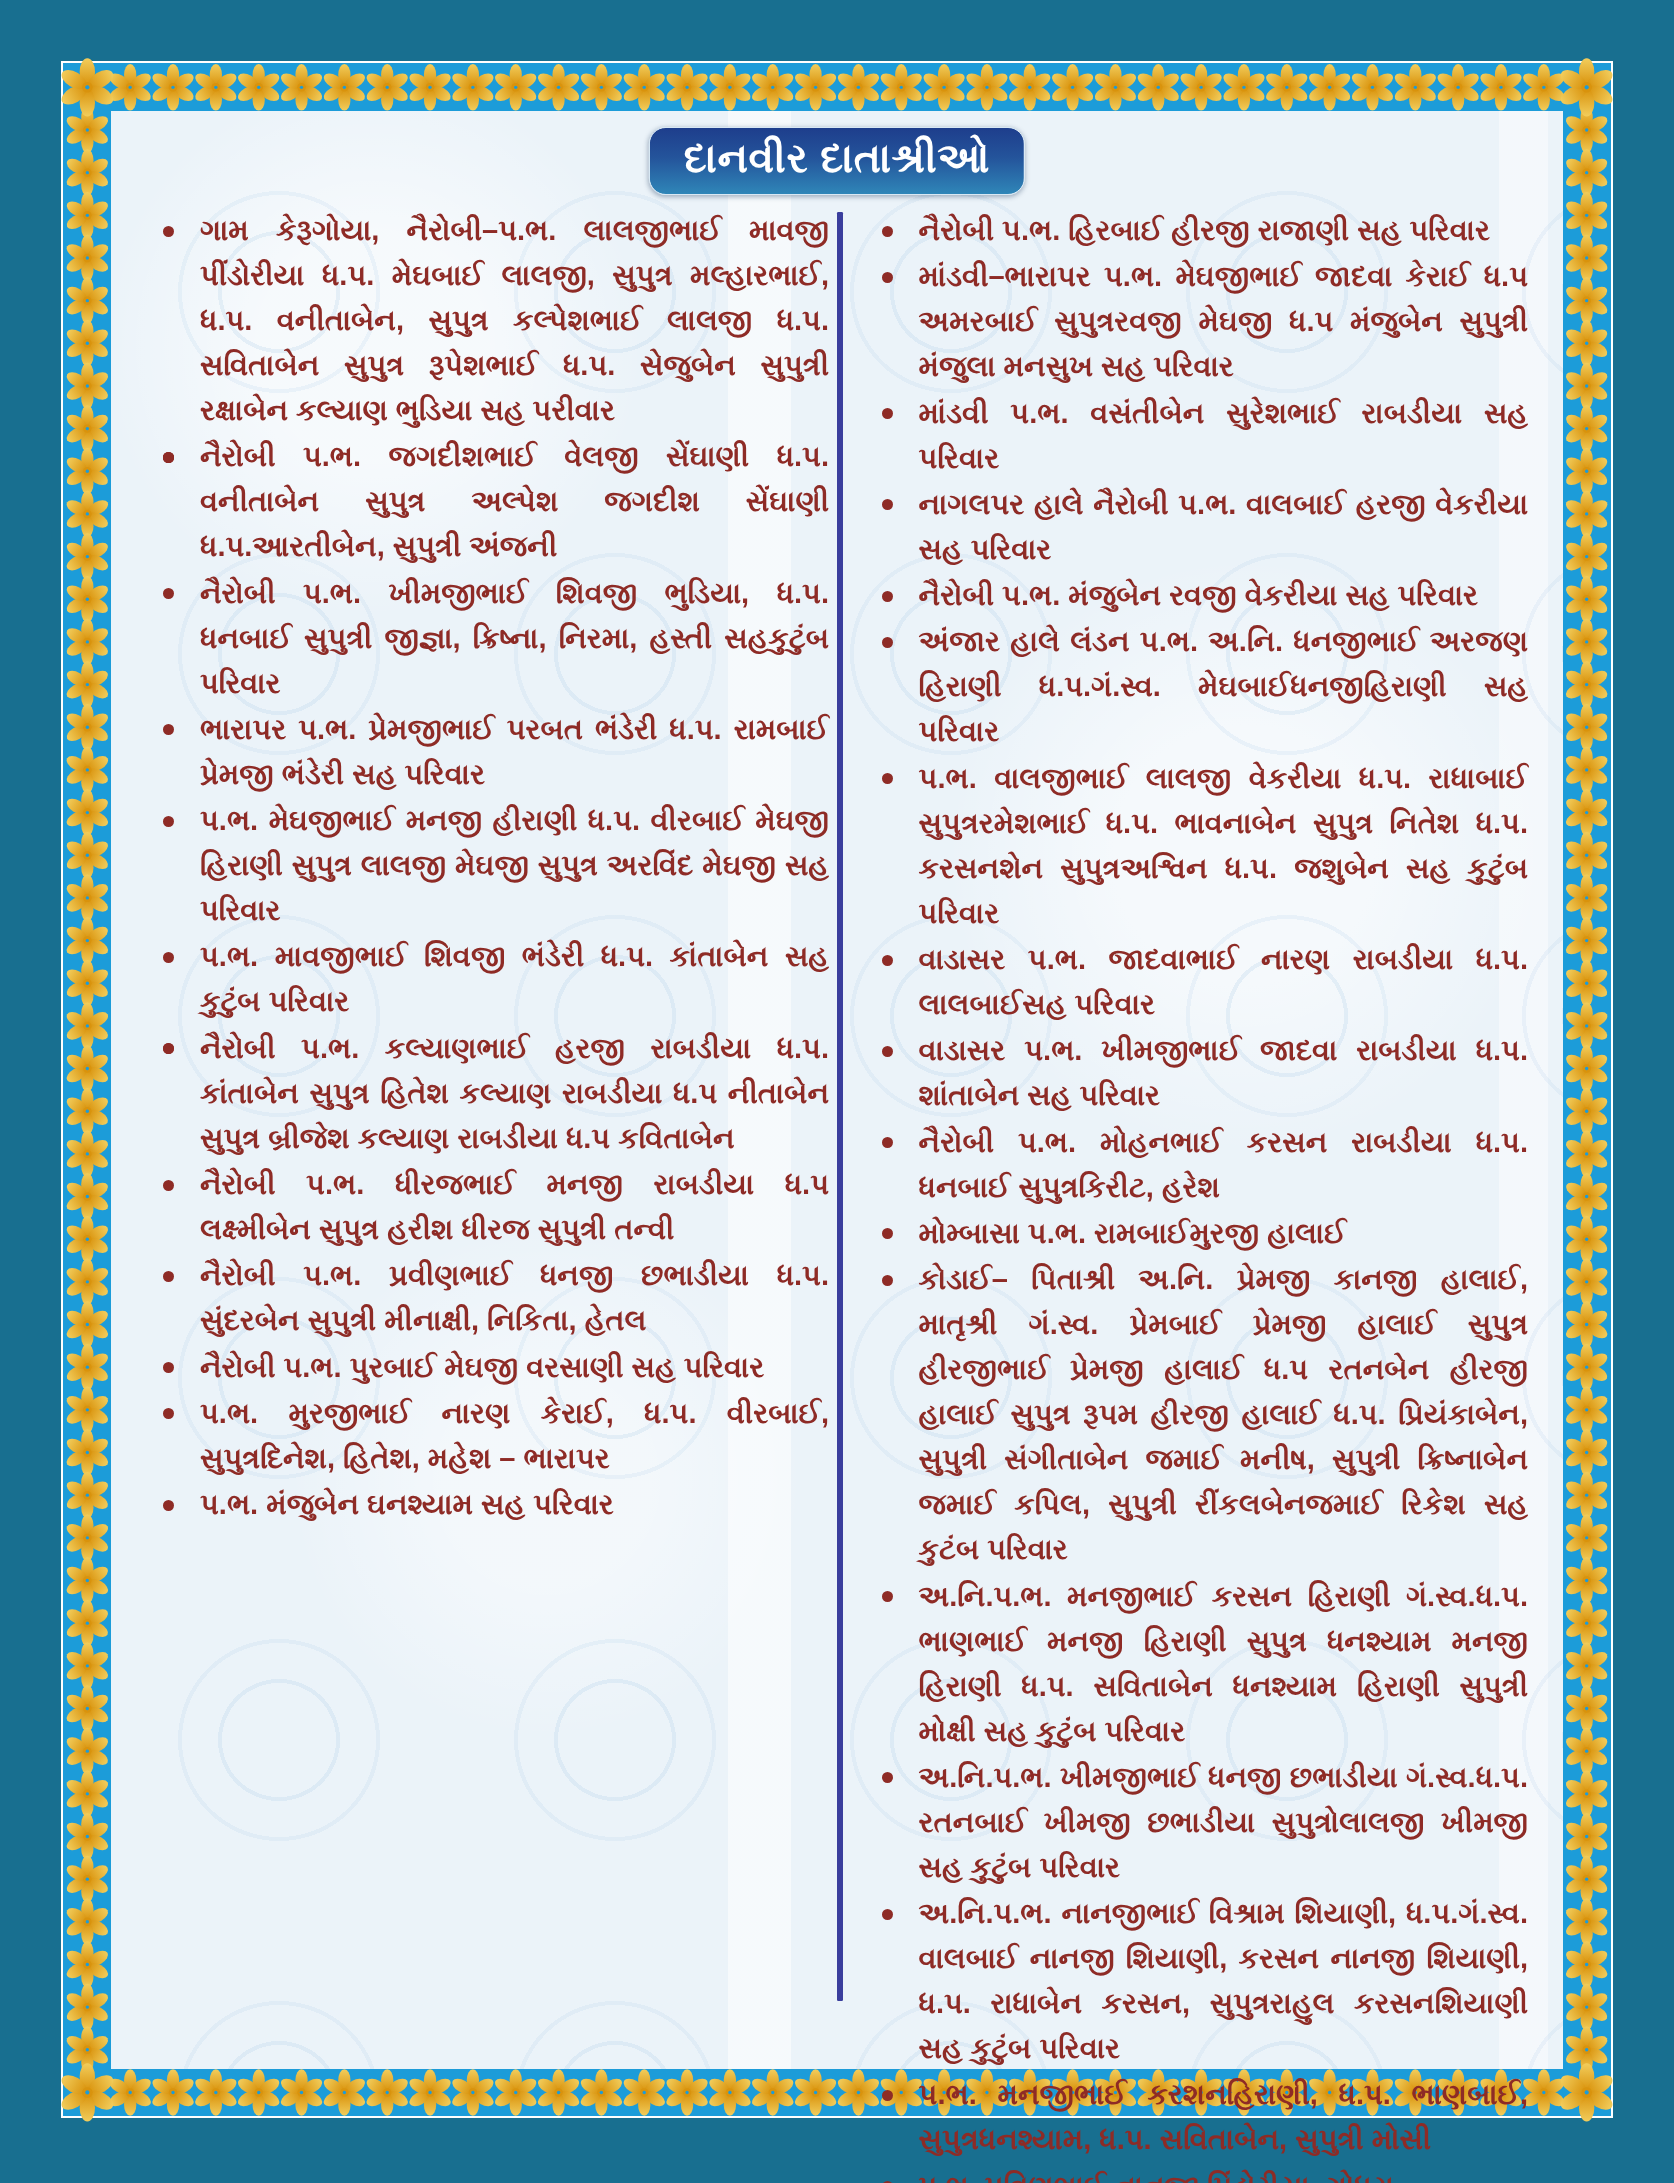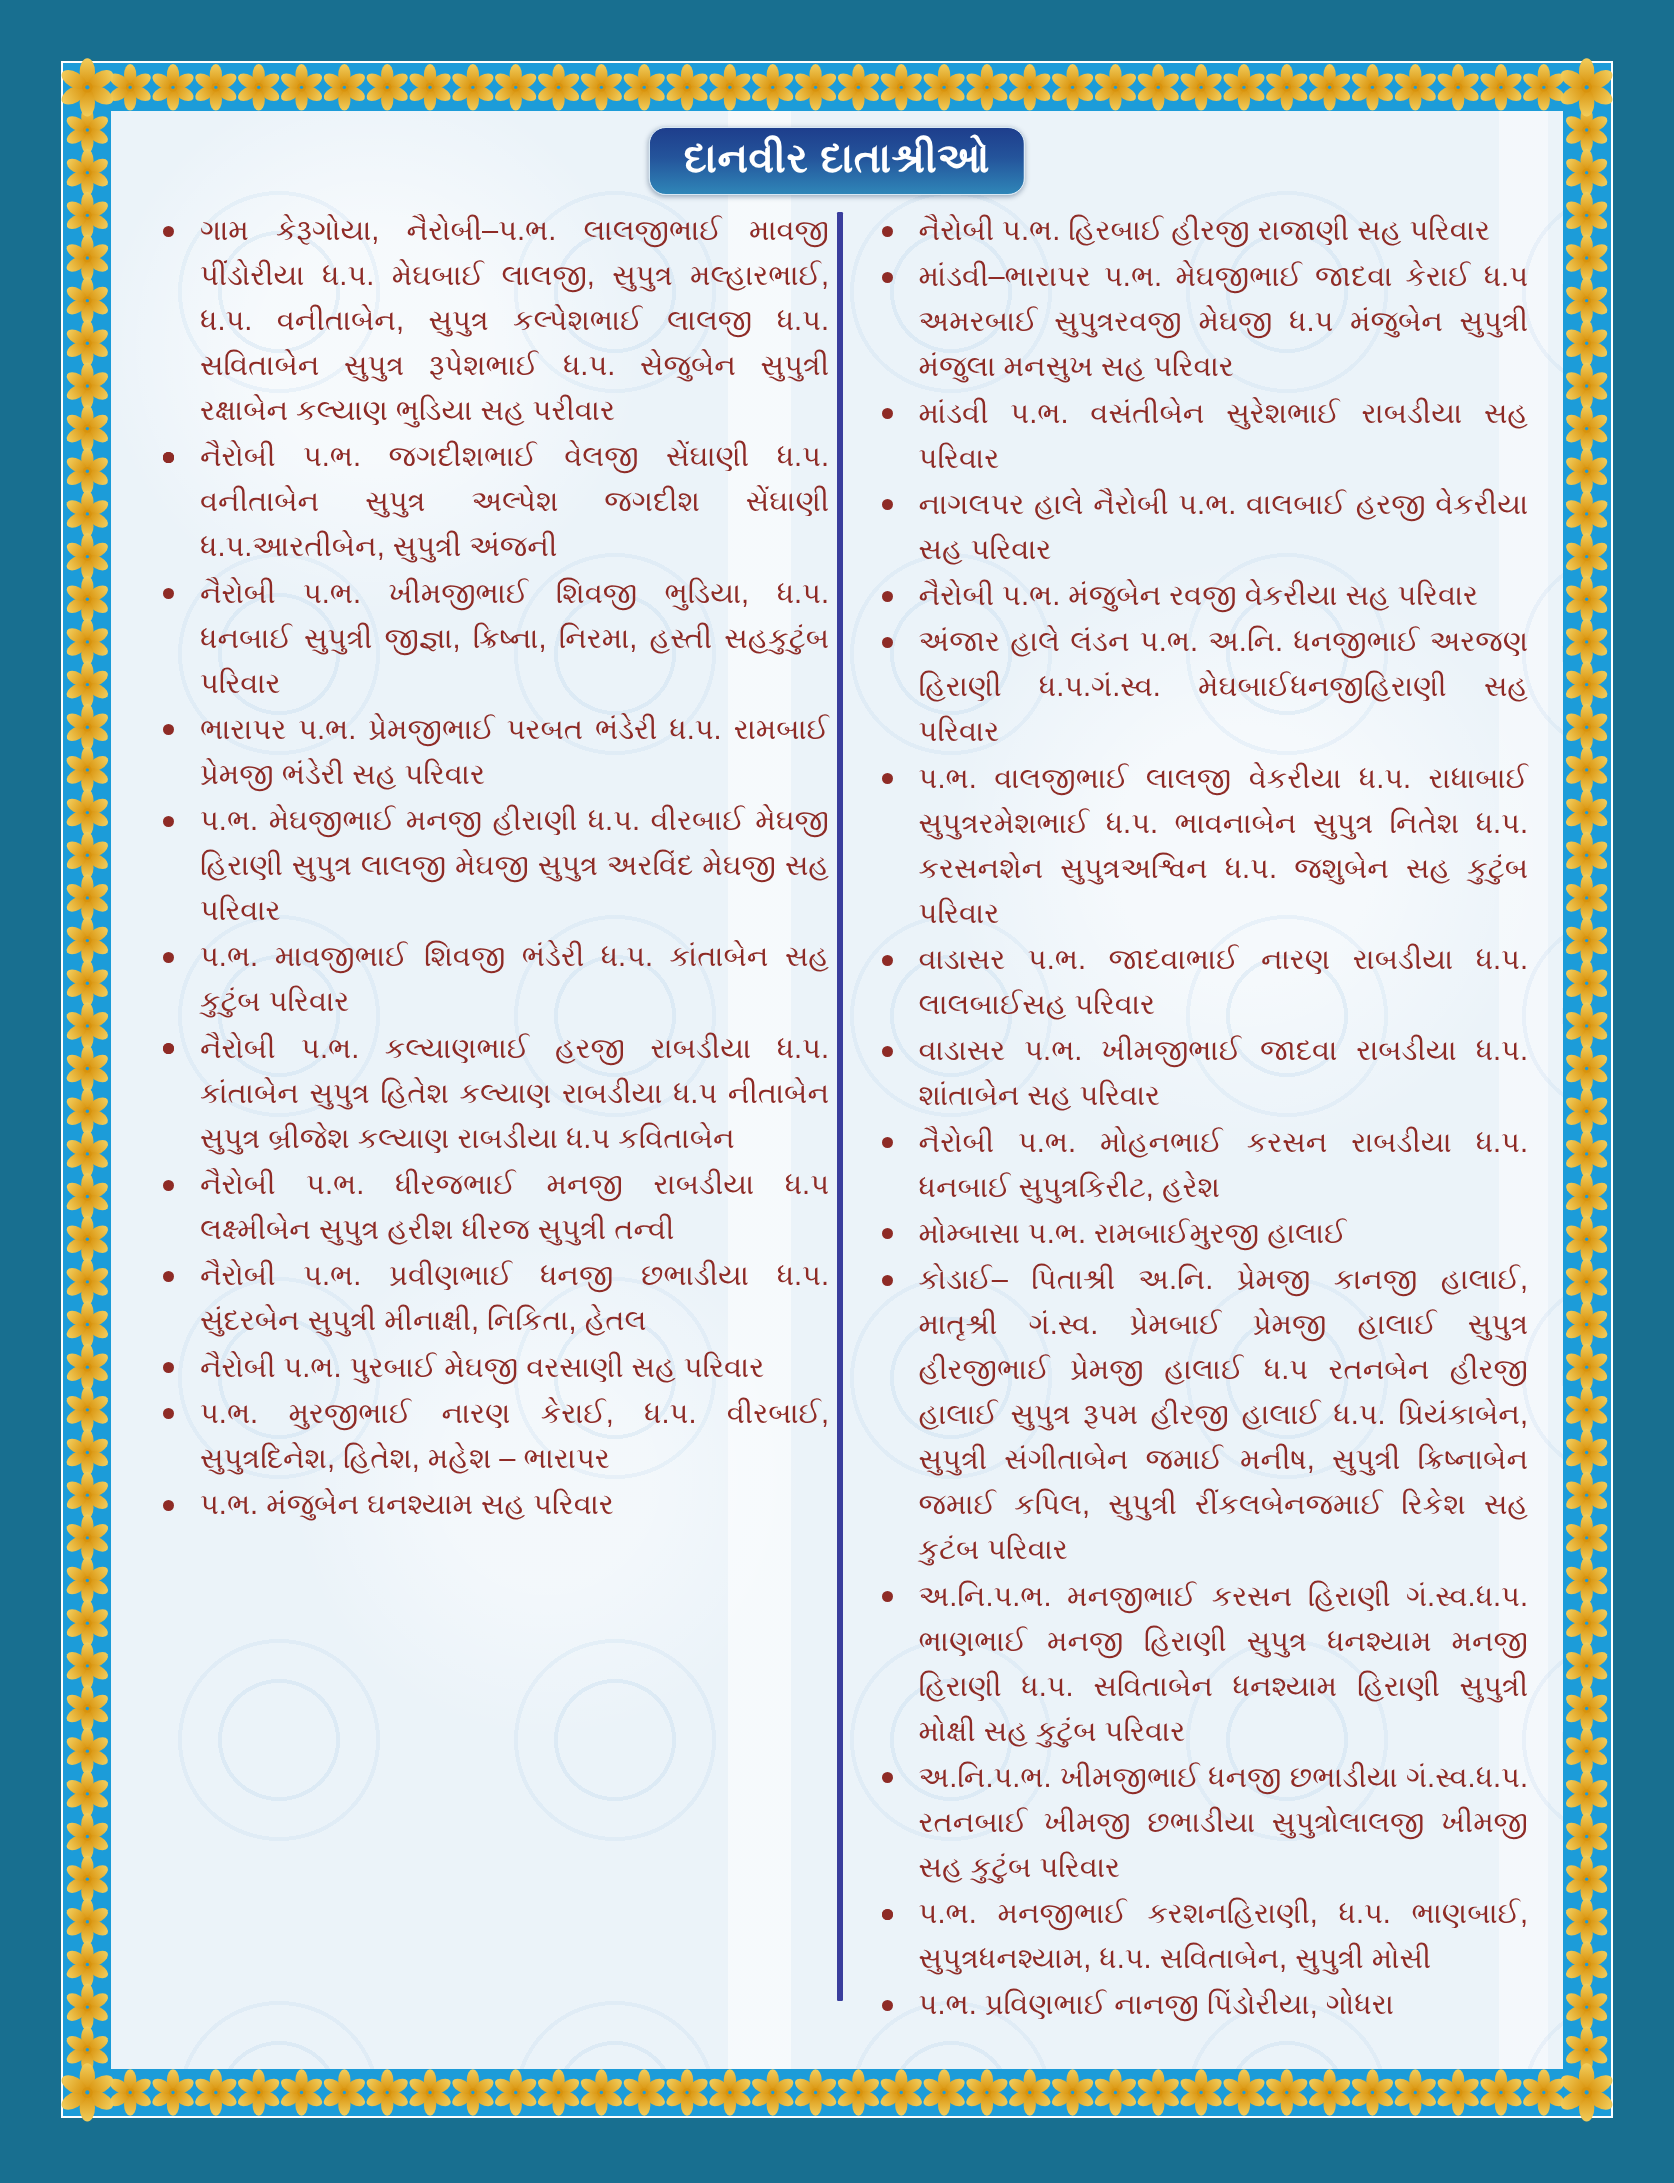--- a/index.html
+++ b/index.html
@@ -57,21 +57,21 @@
   .col{color:var(--maroon,#8E2B26);}
   .col-left{width:683px;}
   .col-right{flex:1;}
   .divider{
     width:5.8px;height:1789px;flex:none;
     background:var(--divider,#3A3E9D);
     margin:3.9px 22px 0 7.8px;border-radius:1.3px;
   }
   .entry{
     position:relative;padding-left:54px;margin:0 0 1.3px 0;
-    font-size:29px;line-height:45px;font-weight:normal;
+    font-size:29px;line-height:45px;font-weight:bold;
     text-align:justify;color:var(--maroon,#8E2B26);
   }
   .entry .dot{
     position:absolute;left:17px;top:17.5px;width:11px;height:11px;border-radius:50%;
     background:var(--maroon,#8E2B26);
   }
   .entry .txt{display:inline;}
 </style>
 </head>
 <body style="--teal: #186F90; --band: #1C9CD9; --content-bg: #EBF3F9; --maroon: #8E2B26; --divider: #3A3E9D; --badge1: #1E3E8C; --badge2: #2F86B8;">
@@ -297,19 +297,19 @@
         <div class="entry"><span class="dot"></span><span class="txt">નૈરોબી પ.ભ. મંજુબેન રવજી વેકરીયા સહ પરિવાર</span></div>
         <div class="entry"><span class="dot"></span><span class="txt">અંજાર હાલે લંડન પ.ભ. અ.નિ. ધનજીભાઈ અરજણ હિરાણી ધ.પ.ગં.સ્વ. મેઘબાઈધનજીહિરાણી સહ પરિવાર</span></div>
         <div class="entry"><span class="dot"></span><span class="txt">પ.ભ. વાલજીભાઈ લાલજી વેકરીયા ધ.પ. રાધાબાઈ સુપુત્રરમેશભાઈ ધ.પ. ભાવનાબેન સુપુત્ર નિતેશ ધ.પ. કરસનશેન સુપુત્રઅશ્વિન ધ.પ. જશુબેન સહ કુટુંબ પરિવાર</span></div>
         <div class="entry"><span class="dot"></span><span class="txt">વાડાસર પ.ભ. જાદવાભાઈ નારણ રાબડીયા ધ.પ. લાલબાઈસહ પરિવાર</span></div>
         <div class="entry"><span class="dot"></span><span class="txt">વાડાસર પ.ભ. ખીમજીભાઈ જાદવા રાબડીયા ધ.પ. શાંતાબેન સહ પરિવાર</span></div>
         <div class="entry"><span class="dot"></span><span class="txt">નૈરોબી પ.ભ. મોહનભાઈ કરસન રાબડીયા ધ.પ. ધનબાઈ સુપુત્રકિરીટ, હરેશ</span></div>
         <div class="entry"><span class="dot"></span><span class="txt">મોમ્બાસા પ.ભ. રામબાઈમુરજી હાલાઈ</span></div>
         <div class="entry"><span class="dot"></span><span class="txt">કોડાઈ– પિતાશ્રી અ.નિ. પ્રેમજી કાનજી હાલાઈ, માતૃશ્રી ગં.સ્વ. પ્રેમબાઈ પ્રેમજી હાલાઈ સુપુત્ર હીરજીભાઈ પ્રેમજી હાલાઈ ધ.પ રતનબેન હીરજી હાલાઈ સુપુત્ર રૂપમ હીરજી હાલાઈ ધ.પ. પ્રિયંકાબેન, સુપુત્રી સંગીતાબેન જમાઈ મનીષ, સુપુત્રી ક્રિષ્નાબેન જમાઈ કપિલ, સુપુત્રી રીંકલબેનજમાઈ રિકેશ સહ કુટંબ પરિવાર</span></div>
         <div class="entry"><span class="dot"></span><span class="txt">અ.નિ.પ.ભ. મનજીભાઈ કરસન હિરાણી ગં.સ્વ.ધ.પ. ભાણભાઈ મનજી હિરાણી સુપુત્ર ધનશ્યામ મનજી હિરાણી ધ.પ. સવિતાબેન ધનશ્યામ હિરાણી સુપુત્રી મોક્ષી સહ કુટુંબ પરિવાર</span></div>
         <div class="entry"><span class="dot"></span><span class="txt">અ.નિ.પ.ભ. ખીમજીભાઈ ધનજી છભાડીયા ગં.સ્વ.ધ.પ. રતનબાઈ ખીમજી છભાડીયા સુપુત્રોલાલજી ખીમજી સહ કુટુંબ પરિવાર</span></div>
-        <div class="entry"><span class="dot"></span></div>
+        <div class="entry"><span class="dot"></span><span class="txt">અ.નિ.પ.ભ. નાનજીભાઈ વિશ્રામ શિયાણી, ધ.પ.ગં.સ્વ. વાલબાઈ નાનજી શિયાણી, કરસન નાનજી શિયાણી, ધ.પ. રાધાબેન કરસન, સુપુત્રરાહુલ કરસનશિયાણી સહ કુટુંબ પરિવાર</span></div>
         <div class="entry"><span class="dot"></span><span class="txt">પ.ભ. મનજીભાઈ કરશનહિરાણી, ધ.પ. ભાણબાઈ, સુપુત્રધનશ્યામ, ધ.પ. સવિતાબેન, સુપુત્રી મોસી</span></div>
         <div class="entry"><span class="dot"></span><span class="txt">પ.ભ. પ્રવિણભાઈ નાનજી પિંડોરીયા, ગોધરા</span></div>
       </div>
   </div>
 </div>
 
 
 </body></html>

